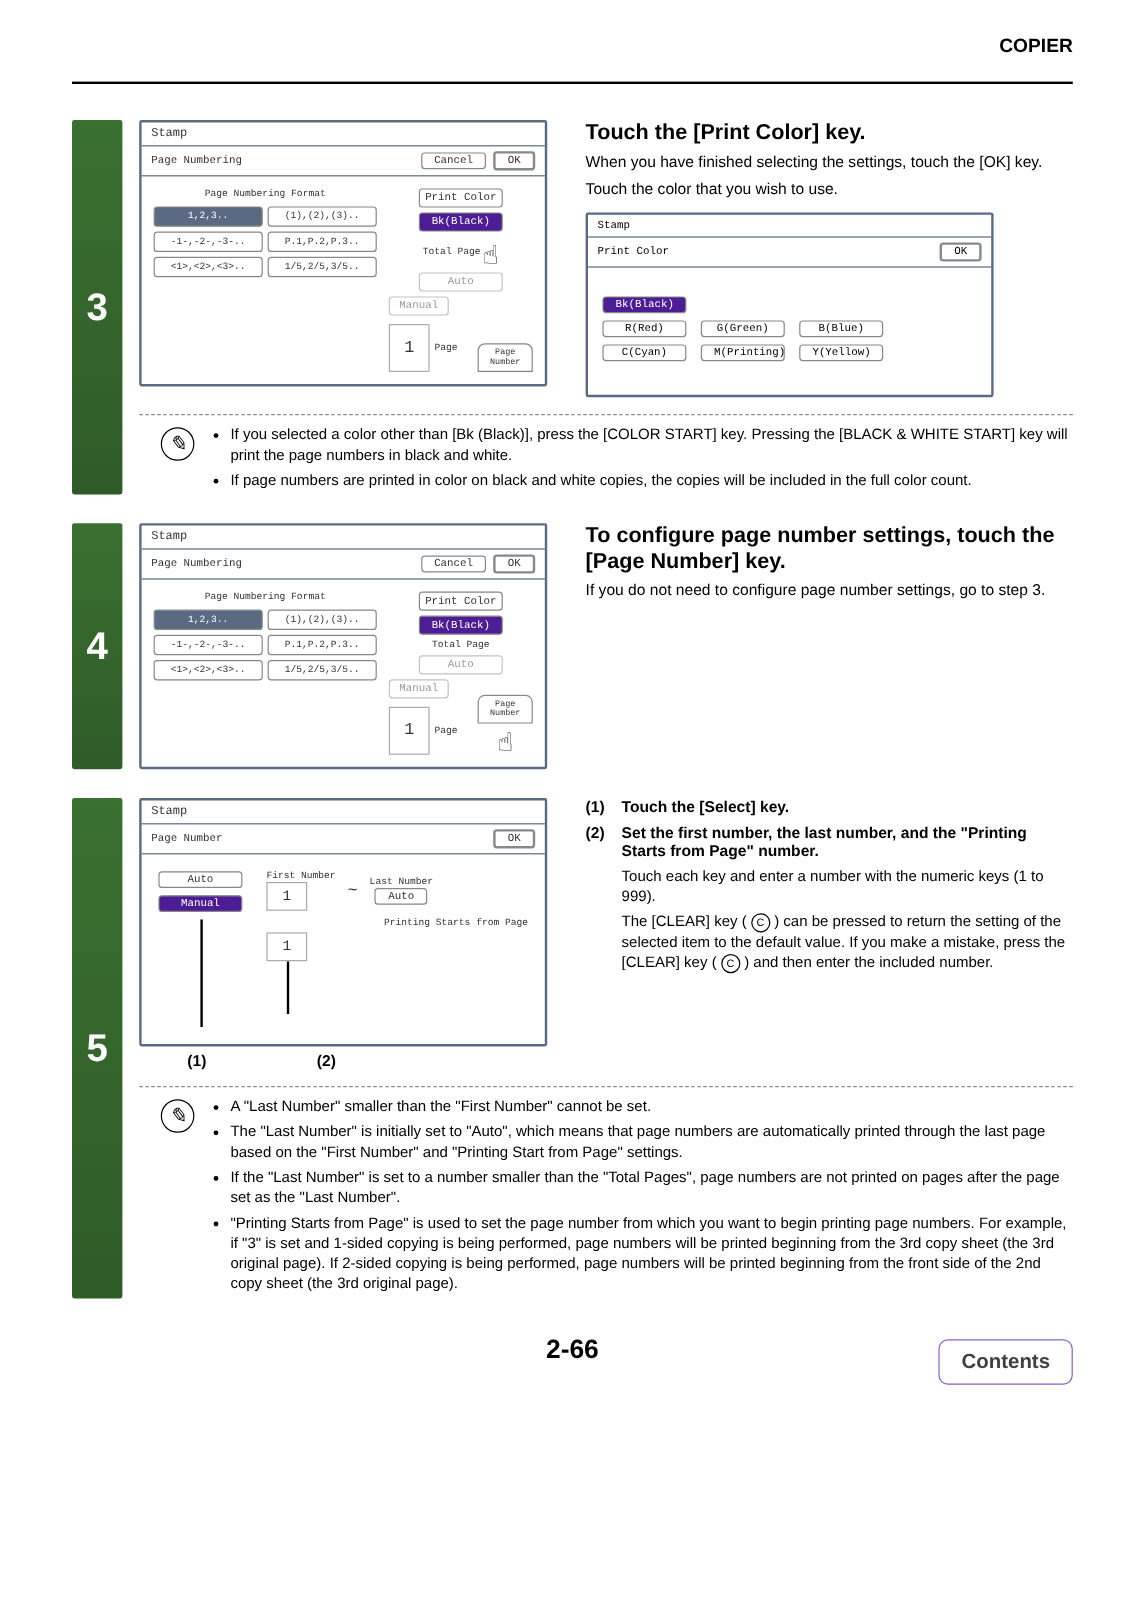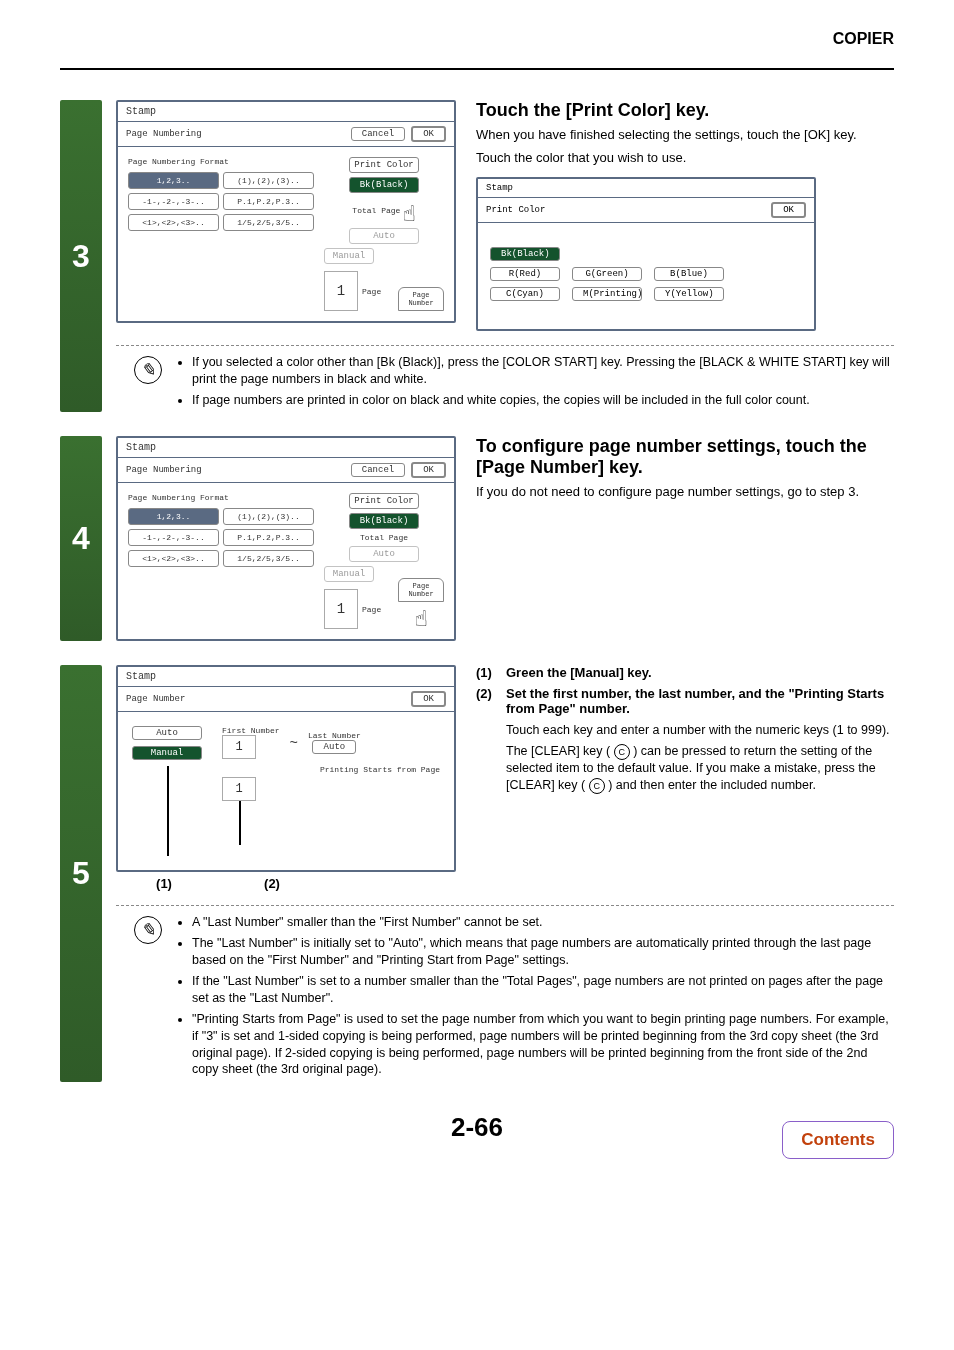--- a/index.html
+++ b/index.html
@@ -2,33 +2,33 @@
 <html><head>
 <meta charset="utf-8">
 <style>
   * { box-sizing: border-box; margin: 0; padding: 0; }
   body { font-family: Arial, Helvetica, sans-serif; background: #fff; width: 954px; margin: 0 auto; color: #000; font-size: 13px; }
   .page { padding: 30px 60px 40px 60px; position: relative; }
   .header-label { text-align: right; font-weight: bold; font-size: 16px; border-bottom: 2px solid #000; padding-bottom: 20px; margin-bottom: 30px; }
   .step { display: flex; margin-bottom: 24px; }
   .step-num-col { width: 42px; flex: none; display: flex; flex-direction: column; background: linear-gradient(#3a7030,#2f5b28); color: #fff; justify-content: center; align-items: center; font-size: 32px; font-weight: bold; border-radius: 2px; }
   .step-body { flex: 1; padding-left: 14px; }
-  .two-col { display: flex; gap: 20px; }
+  .two-col { display: flex; gap: 32px; }
   .screen-col { width: 340px; flex: none; }
   .text-col { flex: 1; }
   .screen-window { border: 2px solid #5a6a82; border-radius: 2px; background: #fff; font-family: "Courier New", monospace; font-size: 9px; color: #333; }
   .sw-title { padding: 4px 8px; border-bottom: 1px solid #5a6a82; font-size: 10px; }
   .sw-sub { padding: 4px 8px; border-bottom: 1px solid #5a6a82; display: flex; align-items: center; gap: 6px; }
   .sw-sub .label { flex: 1; }
   .mini-btn { display: inline-block; border: 1px solid #888; border-radius: 3px; padding: 1px 10px; font-size: 9px; background: #fff; text-align: center; }
-  .mini-btn.sel { background: #14532d; color: #fff; font-family: Liberation Mono, monospace; }
+  .mini-btn.sel { background: #4c1d95; color: #fff; font-family: Liberation Mono, monospace; }
   .mini-btn.tab { border-radius: 6px 6px 0 0; }
   .sw-body { padding: 10px; display: flex; gap: 10px; }
   .fmt-col { flex: 1; }
-  .fmt-head { text-align: left; font-size: 8px; margin-bottom: 6px; }
+  .fmt-head { text-align: center; font-size: 8px; margin-bottom: 6px; }
   .fmt-row { display: flex; gap: 4px; margin-bottom: 4px; }
   .fmt-btn { flex:1; border:1px solid #888; border-radius:3px; padding:3px 13px; text-align:center; font-size:8px; }
   .fmt-btn.sel { background:#5a6a82; color:#fff; }
   .right-col { width: 120px; flex:none; display:flex; flex-direction:column; gap:4px; align-items:center; }
   .right-col .mini-btn { width: 70px; padding: 2px 0; }
   .right-col .num-box { width: 34px; height: 40px; border: 1px solid #aaa; display:flex; align-items:center; justify-content:center; font-size: 14px; }
   .right-bottom { display:flex; align-items:center; gap:4px; margin-top: 4px;}
   .pointer { font-size: 22px; position: relative; top: 4px; }
   h3.instr { font-weight: bold; font-size: 18px; margin-bottom: 6px; }
   p.body { font-size: 13px; margin-bottom: 6px; line-height: 1.3; }
@@ -50,22 +50,22 @@
   .clear-circle { display:inline-flex; width:16px; height:16px; border:1px solid #000; border-radius:50%; align-items:center; justify-content:center; font-size:9px; }
   .pn-body { padding: 14px; }
   .pn-row { display:flex; gap: 10px; }
   .pn-left { width: 80px; display:flex; flex-direction:column; gap:6px;}
   .pn-right { flex:1; }
   .pn-group { display:flex; gap:10px; align-items:center; margin-bottom:6px;}
   .pn-label { font-size: 8px; text-align:center; }
   .num-box2 { width:34px; height:24px; border:1px solid #aaa; display:flex; align-items:center; justify-content:center; font-family:"Courier New",monospace; font-size:12px;}
   .callout-arrow { stroke:#000; stroke-width:2; fill:none;}
   .callout-row { display:flex; font-weight:bold; font-size:13px; margin-top:4px;}
-  .page-num { text-align:center; font-weight:bold; font-size:26px; margin-top:30px;}
-  .contents-link { position:absolute; right:60px; bottom:24px; border:1.5px solid #8a5fc9; border-radius:8px; padding:8px 18px; color:#c2410c; font-weight:bold; font-size:17px; background:#fff; cursor:pointer;}
+  .page-num { text-align:center; font-weight:bold; font-size:22px; margin-top:30px;}
+  .contents-link { position:absolute; right:60px; bottom:24px; border:1.5px solid #8a5fc9; border-radius:8px; padding:8px 18px; color:#404040; font-weight:bold; font-size:17px; background:#fff; cursor:pointer;}
   .page-row-label { font-size: 8px; }
 </style>
 </head>
 <body>
 
 <div class="page">
   <div class="header-label">COPIER</div>
 
   <div class="step">
     <div class="step-num-col">3</div>
@@ -255,21 +255,21 @@
           </div>
           <div class="callout-row">
             <span style="width:96px; text-align:center;">(1)</span>
             <span style="width:120px; text-align:center;">(2)</span>
           </div>
         </div>
         <div class="text-col">
           <div class="step-sub-list">
             <div class="row">
               <span class="idx">(1)</span>
-              <span class="txt bold">Green the [Manual] key.</span>
+              <span class="txt bold">Touch the [Select] key.</span>
             </div>
             <div class="row">
               <span class="idx">(2)</span>
               <span class="txt bold">Set the first number, the last number, and the "Printing Starts from Page" number.</span>
             </div>
             <p class="sub">Touch each key and enter a number with the numeric keys (1 to 999).</p>
             <p class="sub">
               <span>The [CLEAR] key (</span>
               <span class="clear-circle">C</span>
               <span>) can be pressed to return the setting of the selected item to the default value. If you make a mistake, press the [CLEAR] key (</span>

